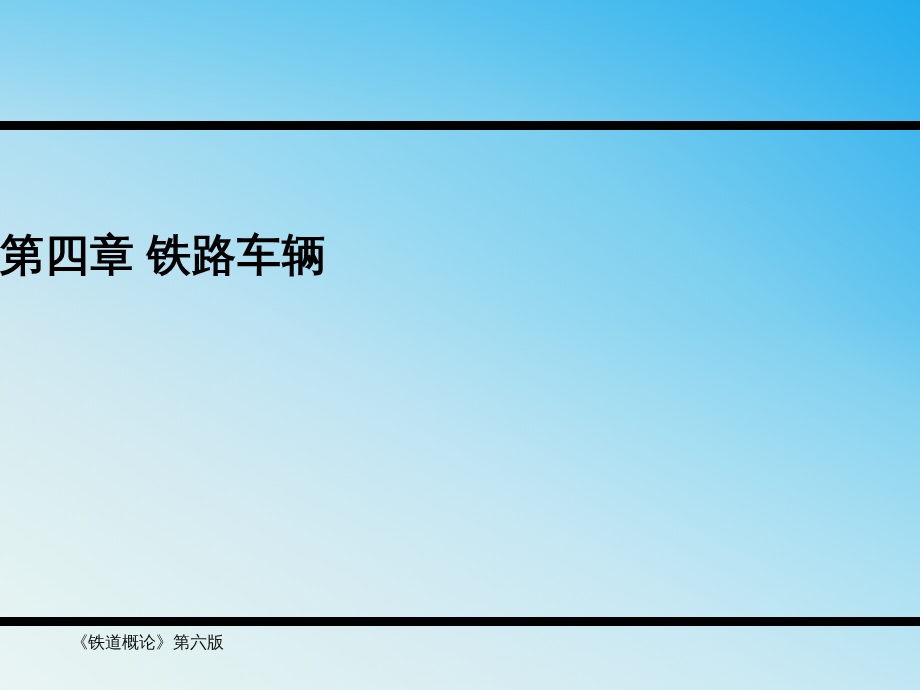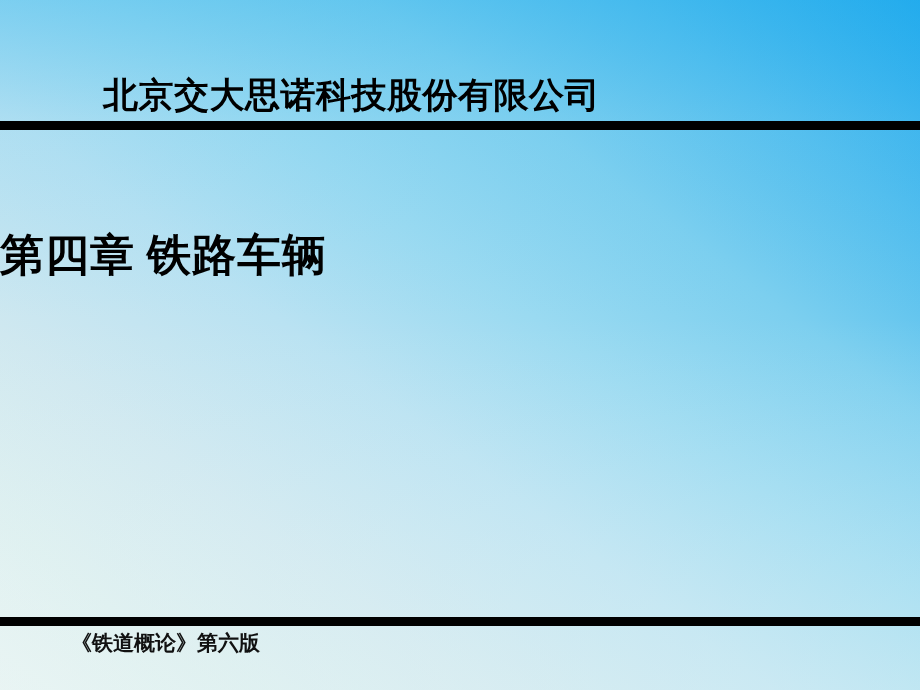--- a/index.html
+++ b/index.html
@@ -97,35 +97,34 @@
     color: #000000;
     letter-spacing: 1px;
     white-space: nowrap;
   }
 
   .footer-note {
     position: absolute;
     left: 71px;
     top: 632px;
     font-family: "Liberation Serif", "DejaVu Serif", serif;
-    font-size: 21px;
+    font-size: 17px;
     line-height: 22px;
-    font-weight: 700;
+    font-weight: 400;
     color: #111111;
     white-space: nowrap;
   }
 </style>
 </head>
 <body>
 
 <div class="slide">
 
   <div class="layer">
 
-    <div class="company-name">北京交大思诺科技股份有限公司</div>
 
     <div class="rule rule-top"></div>
 
     <div class="slide-title">第四章 铁路车辆</div>
 
     <div class="rule rule-bottom"></div>
 
     <div class="footer-note">《铁道概论》第六版</div>
 
   </div>

